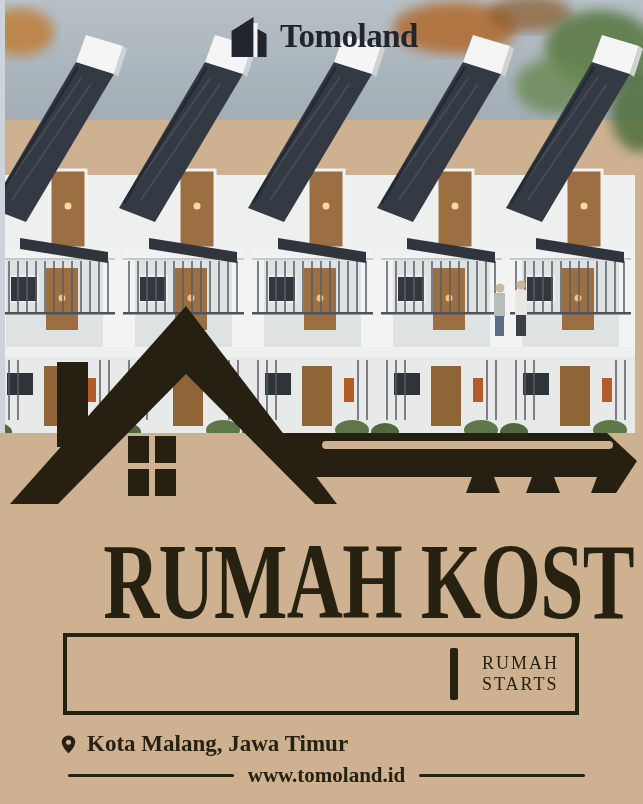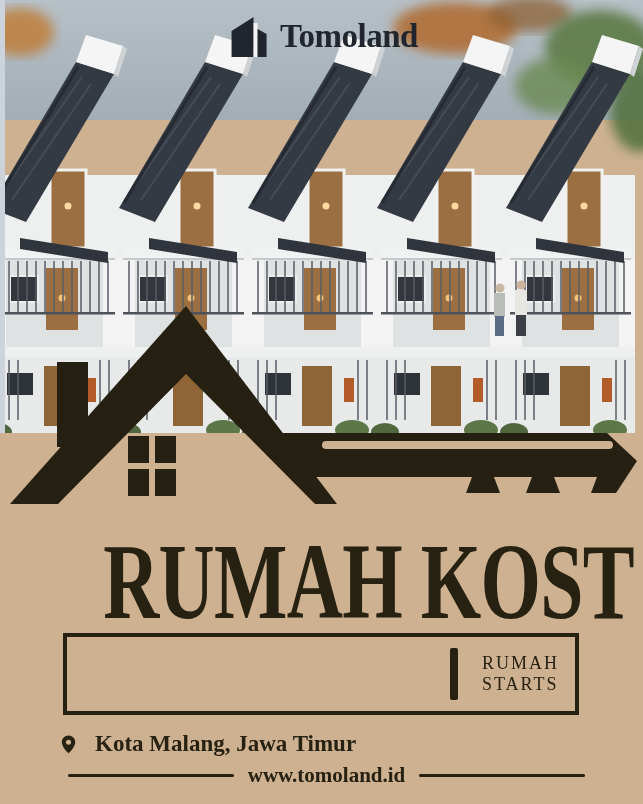--- a/index.html
+++ b/index.html
@@ -51,21 +51,21 @@
   .price-value{
     font-weight:bold;font-size:53px;white-space:nowrap;margin-left:10px;
   }
   .price-value .cond3{display:inline-block;transform:scaleX(0.78);transform-origin:right center;letter-spacing:1px;}
   
   .contact{
     position:absolute;left:58px;right:58px;top:731px;
     display:flex;justify-content:space-between;align-items:center;
     color:var(--ink);font-weight:bold;font-size:23px;z-index:3;
   }
-  .citem{display:flex;align-items:center;gap:16px;white-space:nowrap;}
+  .citem{display:flex;align-items:center;gap:8px;white-space:nowrap;}
   .cicon{width:21px;height:21px;flex:none;}
   
   .webrow{
     position:absolute;left:68px;right:58px;top:763px;
     display:flex;align-items:center;gap:14px;color:var(--ink);
     font-weight:bold;font-size:21px;z-index:3;
   }
   .hline{flex:1;height:3px;background:var(--ink);border-radius:2px;}
 </style>
 </head>

